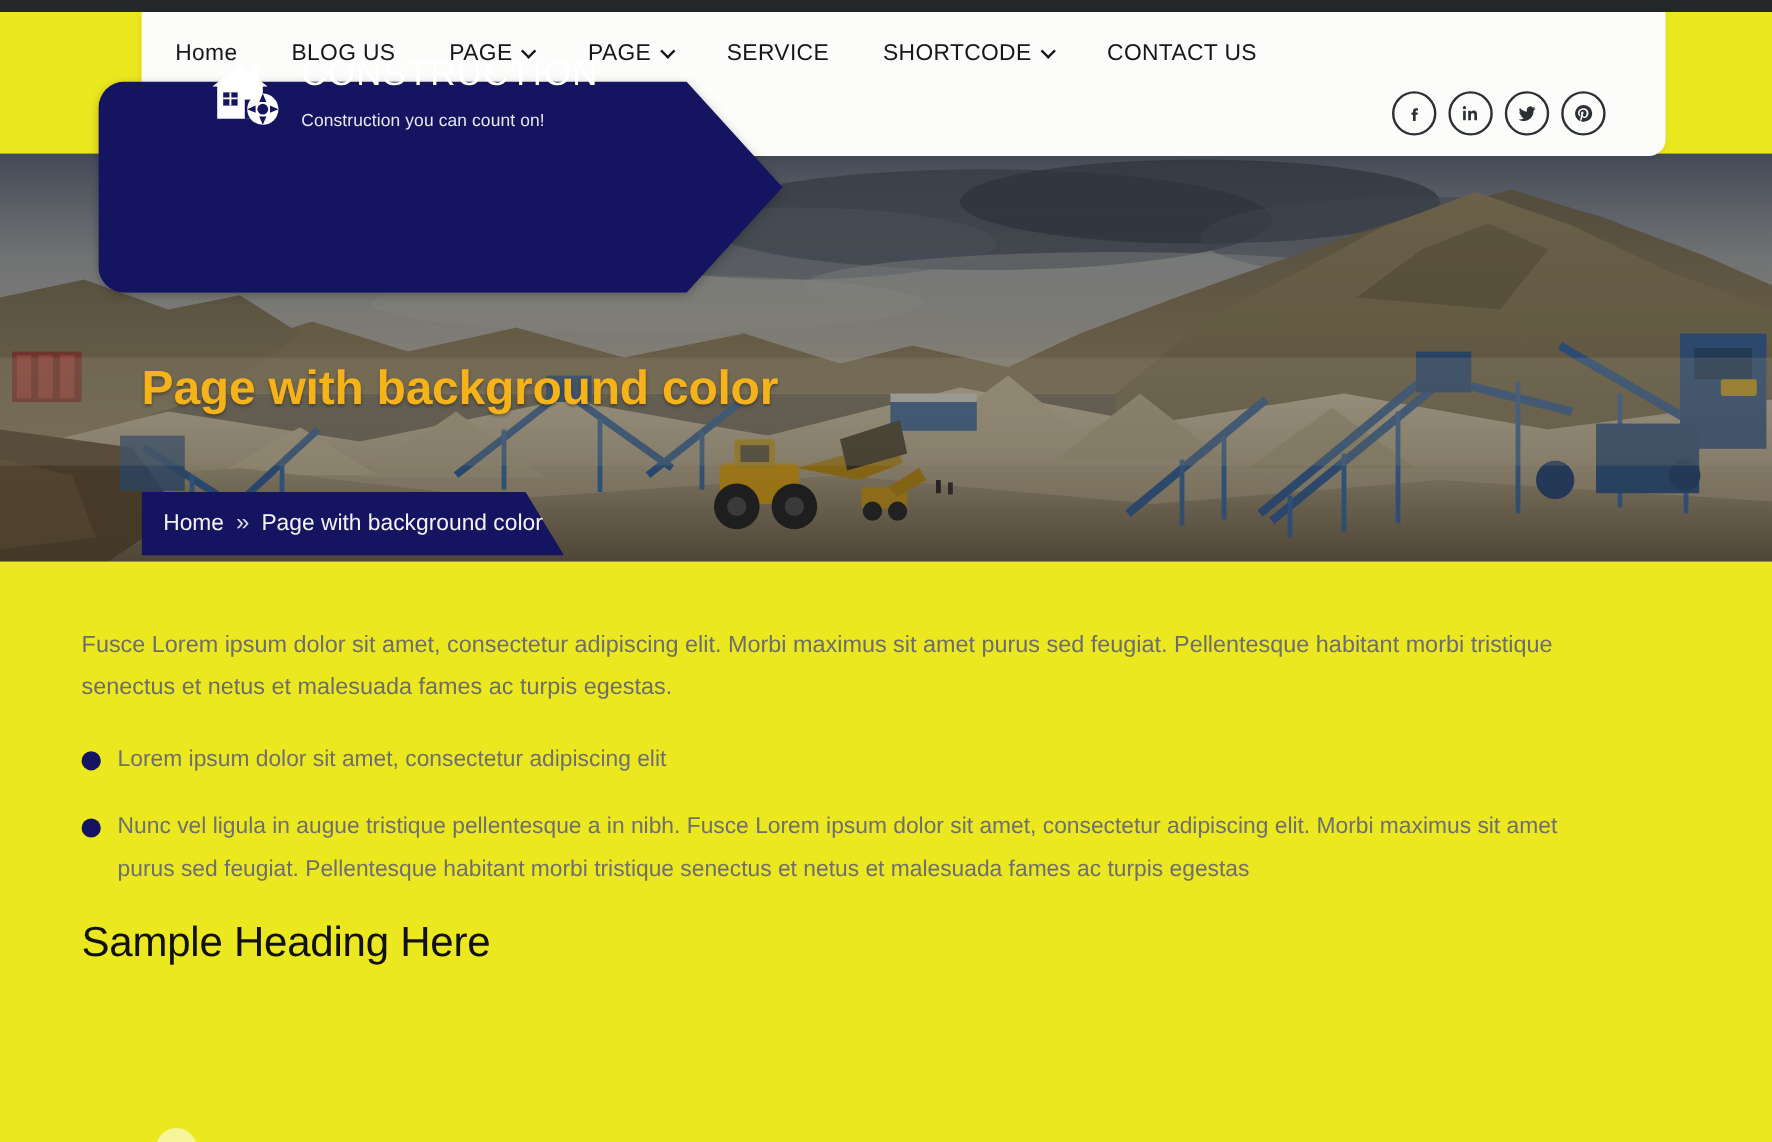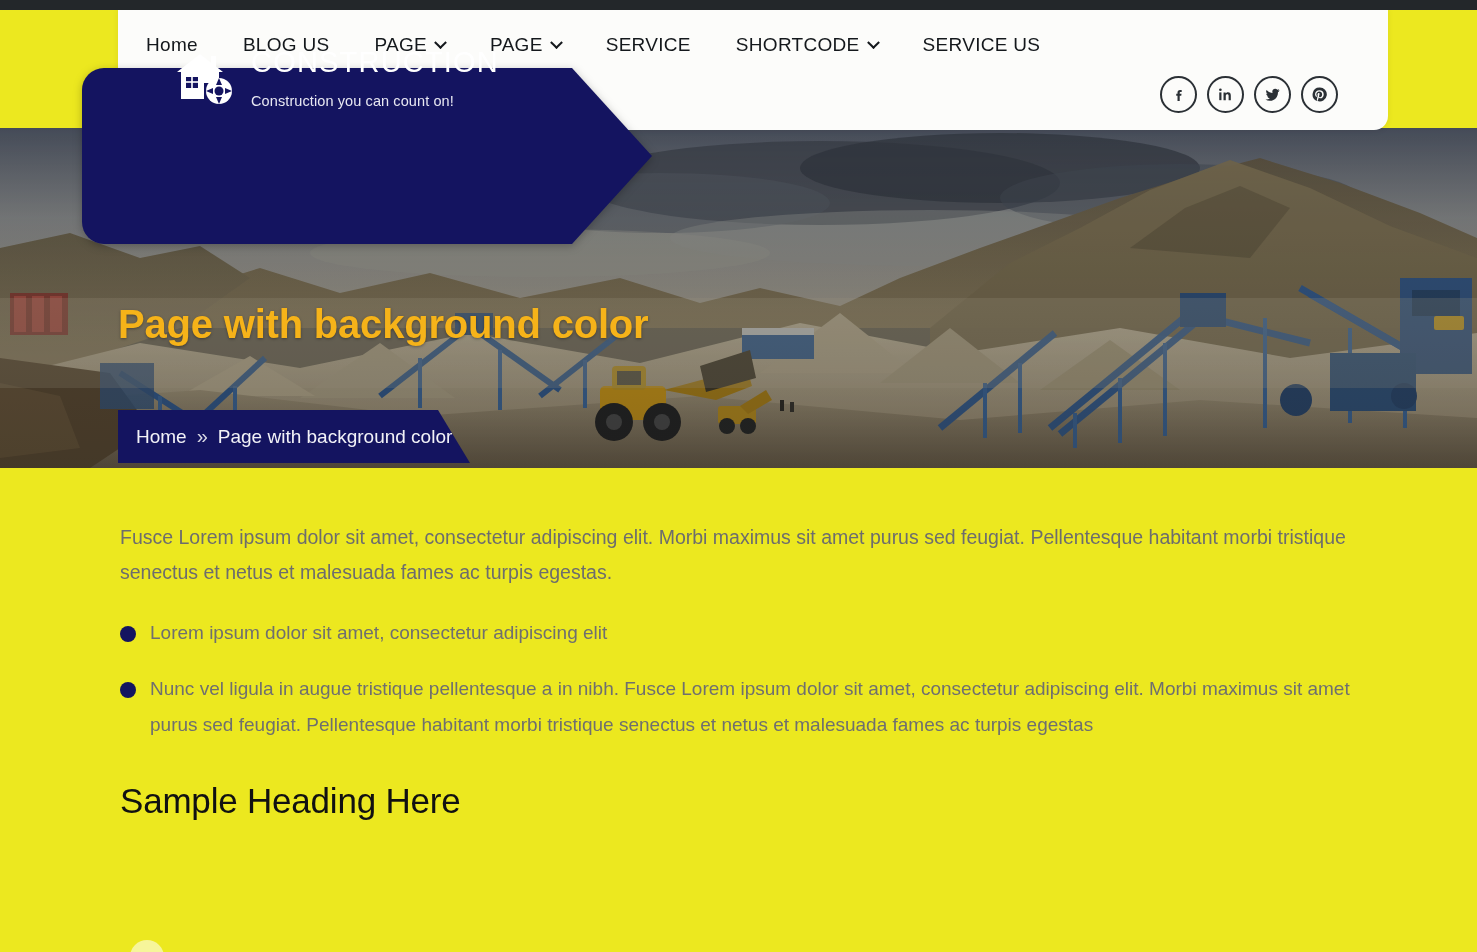--- a/index.html
+++ b/index.html
@@ -104,40 +104,40 @@
     position:absolute; left:18px; top:0; height:53px;
     display:flex; align-items:center; gap:10px;
     font-size:19px; color:#f2f2f7; z-index:21;
   }
   .crumb-text .crumb-link { cursor:pointer; }
   .crumb-sep { font-size:20px; color:#dcdce6; }
 
   
   .content {
     position:absolute; left:0; top:468px; width:1477px;
-    padding:52px 118px 0 120px;
+    padding:52px 118px 0 68px;
   }
   .intro {
     font-size:19.5px; line-height:1.78; color:#6d6d6d;
     max-width:1255px; margin-bottom:26px;
   }
   ul.bullets { list-style:none; }
   ul.bullets li {
     position:relative; padding-left:30px;
     font-size:19px; line-height:1.88; color:#6f6f6f;
     margin-bottom:16px; max-width:1230px;margin-top:20px;
   }
   ul.bullets li::before {
     content:""; position:absolute; left:0; top:11px;
     width:16px; height:16px; border-radius:50%;
     background:#141460;
   }
   h2.sample {
     font-size:35px; font-weight:normal; color:#111111;
-    margin-top:38px; letter-spacing:-0.2px;
+    margin-top:23px; letter-spacing:-0.2px;
   }
   .ghost-circle {
     position:absolute; left:130px; top:940px;
     width:34px; height:34px; border-radius:50%;
     background:rgba(255,255,255,0.55);
   }
 </style>
 </head>
 <body>
 
@@ -303,21 +303,21 @@
         <i class="chev"></i>
       </div>
       <div class="nav-item">
         <span class="label">SERVICE</span>
       </div>
       <div class="nav-item">
         <span class="label">SHORTCODE</span>
         <i class="chev"></i>
       </div>
       <div class="nav-item">
-        <span class="label">SERVICE US</span>
+        <span class="label">CONTACT US</span>
       </div>
     </nav>
 
     <div class="socials">
       <a class="soc">
         <svg viewBox="0 0 24 24">
           <path d="M14.5 8.5h2V5.8h-2.3c-2.4 0-3.6 1.4-3.6 3.5v1.6H8.8v2.8h1.8V21h3.1v-7.3h2.2l.35-2.8h-2.55V9.8c0-.8.2-1.3 1.3-1.3z"></path>
         </svg>
       </a>
       <a class="soc">

